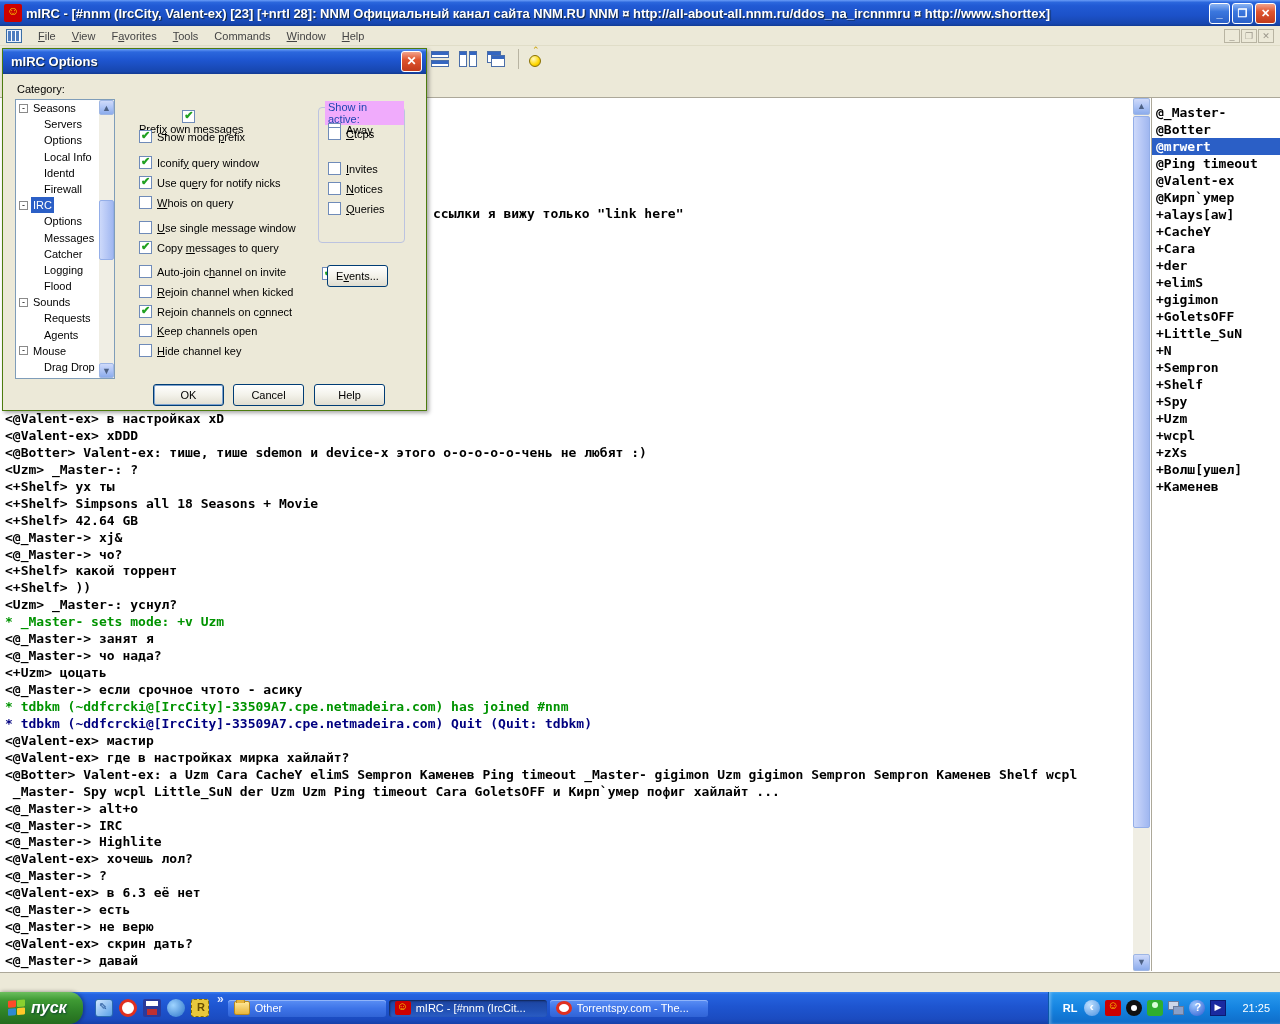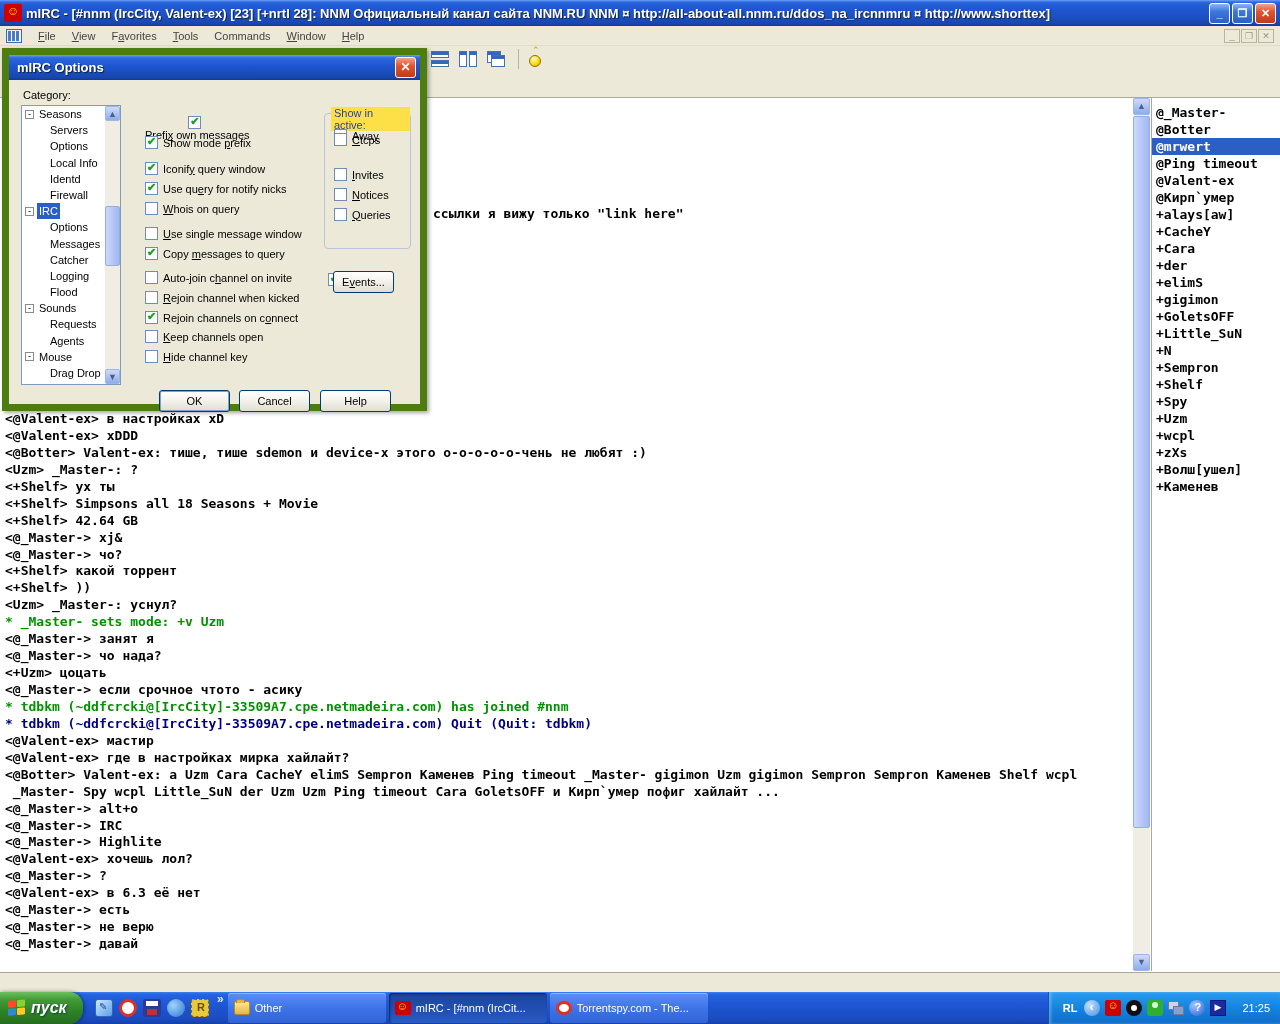--- a/index.html
+++ b/index.html
@@ -64,21 +64,21 @@
 
   .nicklist { position:absolute; top:0; left:1151px; width:129px; height:873px; background:#fff; border-left:1px solid #aca899;
     font-family:"DejaVu Sans Mono", monospace; font-weight:bold; font-size:13px; padding-top:6px; }
   .nick { height:17px; line-height:17px; padding-left:4px; white-space:pre; color:#000; }
   .nick.sel { background:#2b5fc6; color:#fff; }
 
   .editstrip { position:absolute; top:972px; left:0; width:1280px; height:20px; background:#ECE9D8; border-top:1px solid #aca899; }
 
   
   .dialog { position:absolute; left:2px; top:48px; width:425px; height:363px; background:#ECE9D8;
-    border:7px solid #4d7c0f; box-shadow:2px 2px 4px rgba(0,0,0,.35); }
+    border:1px solid #4d7c0f; box-shadow:2px 2px 4px rgba(0,0,0,.35); }
   .dlg-title { position:absolute; top:0; left:0; right:0; height:25px;
     background:linear-gradient(180deg,#6a9df7 0%,#2b67dd 12%,#1e55cf 45%,#1746ae 90%,#123a92 100%);
     display:flex; align-items:center; padding:0 4px 0 8px; }
   .dlg-title .txt { color:#fff; font-weight:bold; font-size:13px; text-shadow:1px 1px 1px #123; flex:1; }
   .dlg-close { width:21px; height:21px; border-radius:3px; border:1px solid #fff;
     background:linear-gradient(180deg,#f2a38c 0%,#e0552f 40%,#c13a1b 100%);
     color:#fff; font-weight:bold; font-size:12px; line-height:19px; text-align:center; }
   .dlg-label { position:absolute; left:14px; top:34px; font-size:11px; color:#000; }
   .tree { position:absolute; left:12px; top:50px; width:100px; height:280px; background:#fff;
     border:1px solid #7f9db9; font-size:11px; overflow:hidden; }
@@ -91,21 +91,21 @@
   .tree-scroll { position:absolute; right:0; top:0; width:15px; height:278px; background:#f0eee4; }
   .tree-scroll .scroll-btn { width:15px; height:15px; }
   .tree-scroll .scroll-thumb { width:15px; top:100px; height:60px; }
 
   .cb-row { position:absolute; display:flex; align-items:center; font-size:11px; color:#000; white-space:nowrap; }
   .cb-box { width:13px; height:13px; background:#fff; border:1px solid #6f8bb9; margin-right:5px; position:relative; flex:0 0 auto; }
   .cb-box.checked:before { content:"✔"; position:absolute; left:1px; top:-2px; color:#21a121; font-size:11px; font-weight:bold; }
 
   .groupbox { position:absolute; left:315px; top:58px; width:87px; height:136px;
     border:1px solid #bcc3e0; border-radius:4px; }
-  .groupbox .gb-title { position:absolute; top:-7px; left:6px; background:#fde047; padding:0 3px; font-size:11px; color:#1d45b0; }
+  .groupbox .gb-title { position:absolute; top:-7px; left:6px; background:#f0abfc; padding:0 3px; font-size:11px; color:#1d45b0; }
 
   .xp-btn { position:absolute; height:22px; border:1px solid #003c74; border-radius:3px;
     background:linear-gradient(180deg,#fff 0%,#f3f2ea 50%,#e0ddd0 100%);
     font-size:11px; color:#000; text-align:center; line-height:20px; }
   .xp-btn.default { box-shadow:inset 0 0 0 1px #7da2ce; }
 
   
   .taskbar { position:absolute; left:0; top:992px; width:1280px; height:32px;
     background:linear-gradient(180deg,#3a80f2 0%,#2563e0 8%,#1e55d0 45%,#1b4bc0 85%,#1440a8 100%); display:flex; align-items:center; }
   .startbtn { width:83px; height:32px; border-radius:0 14px 14px 0;
@@ -113,21 +113,21 @@
     display:flex; align-items:center; padding-left:8px; box-shadow:1px 0 4px rgba(0,0,0,.4); flex:0 0 auto;}
   .startbtn .flag { width:18px; height:16px; display:grid; grid-template-columns:8px 8px; grid-template-rows:7px 7px; gap:1px; transform:skewY(-5deg); margin-right:5px; }
   .startbtn .flag i { display:block; border-radius:1px; }
   .startbtn .flag i:nth-child(1){background:#ff4a28;} .startbtn .flag i:nth-child(2){background:#8ad02f;}
   .startbtn .flag i:nth-child(3){background:#2f8ad0;} .startbtn .flag i:nth-child(4){background:#ffc829;}
   .startbtn .stxt { color:#fff; font-size:16px; font-weight:bold; font-style:italic; text-shadow:1px 1px 2px #143; }
   .qlaunch { display:flex; align-items:center; gap:6px; padding:0 6px 0 12px; flex:0 0 auto; }
   .ql-ico { width:18px; height:18px; border-radius:3px; position:relative; }
   .chev { color:#dfe9ff; font-size:12px; font-weight:bold; margin-left:2px; align-self:flex-start; }
   .taskbtns { display:flex; gap:3px; padding:0 4px; flex:1 1 auto; overflow:hidden; }
-  .taskbtn { width:158px; height:30px; border-radius:3px; display:flex; align-items:center; gap:5px; padding:0 6px;
+  .taskbtn { width:158px; height:17px; border-radius:3px; display:flex; align-items:center; gap:5px; padding:0 6px;
     background:linear-gradient(180deg,#5b8ff5 0%,#3e74e8 50%,#3164d6 100%); box-shadow:inset 0 1px 0 #8fb4fa;
     color:#fff; font-size:11px; white-space:nowrap; overflow:hidden; flex:0 0 auto;}
   .taskbtn.active { background:linear-gradient(180deg,#1c44a0 0%,#2150b4 60%,#2a5cc4 100%); box-shadow:inset 1px 1px 2px rgba(0,0,0,.5); }
   .tb-icon16 { width:16px; height:14px; flex:0 0 auto; position:relative; }
   .tray { margin-left:auto; height:32px; display:flex; align-items:center; gap:5px; padding:0 10px 0 14px;
     background:linear-gradient(180deg,#2a9bf0 0%,#1583e0 50%,#0e6cc8 100%); border-left:1px solid #0a58a8; box-shadow:inset 2px 0 3px rgba(255,255,255,.3); flex:0 0 auto;}
   .tray .lang { color:#fff; font-size:11px; font-weight:bold; margin-right:2px; }
   .tray .clock { color:#fff; font-size:11px; margin-left:11px; }
   .tray-ico { width:16px; height:16px; position:relative; }
 
@@ -241,20 +241,21 @@
           <div class="chat-line ">&lt;@Botter&gt; Valent-ex: a Uzm Cara CacheY elimS Sempron Каменев Ping timeout _Master- gigimon Uzm gigimon Sempron Sempron Каменев Shelf wcpl</div>
           <div class="chat-line "> _Master- Spy wcpl Little_SuN der Uzm Uzm Ping timeout Cara GoletsOFF и Кирп`умер пофиг хайлайт ...</div>
           <div class="chat-line ">&lt;@_Master-&gt; alt+o</div>
           <div class="chat-line ">&lt;@_Master-&gt; IRC</div>
           <div class="chat-line ">&lt;@_Master-&gt; Highlite</div>
           <div class="chat-line ">&lt;@Valent-ex&gt; хочешь лол?</div>
           <div class="chat-line ">&lt;@_Master-&gt; ?</div>
           <div class="chat-line ">&lt;@Valent-ex&gt; в 6.3 её нет</div>
           <div class="chat-line ">&lt;@_Master-&gt; есть</div>
           <div class="chat-line ">&lt;@_Master-&gt; не верю</div>
+          <div class="chat-line ">&lt;@Valent-ex&gt; скрин дать?</div>
           <div class="chat-line ">&lt;@_Master-&gt; давай</div>
         </div>
     </div>
     <div class="vscroll">
       <span class="scroll-btn up">▲</span>
       <span class="scroll-thumb"></span>
       <span class="scroll-btn down">▼</span>
     </div>
     <div class="nicklist" id="nicklist">
         <div class="nick">@_Master-</div>

